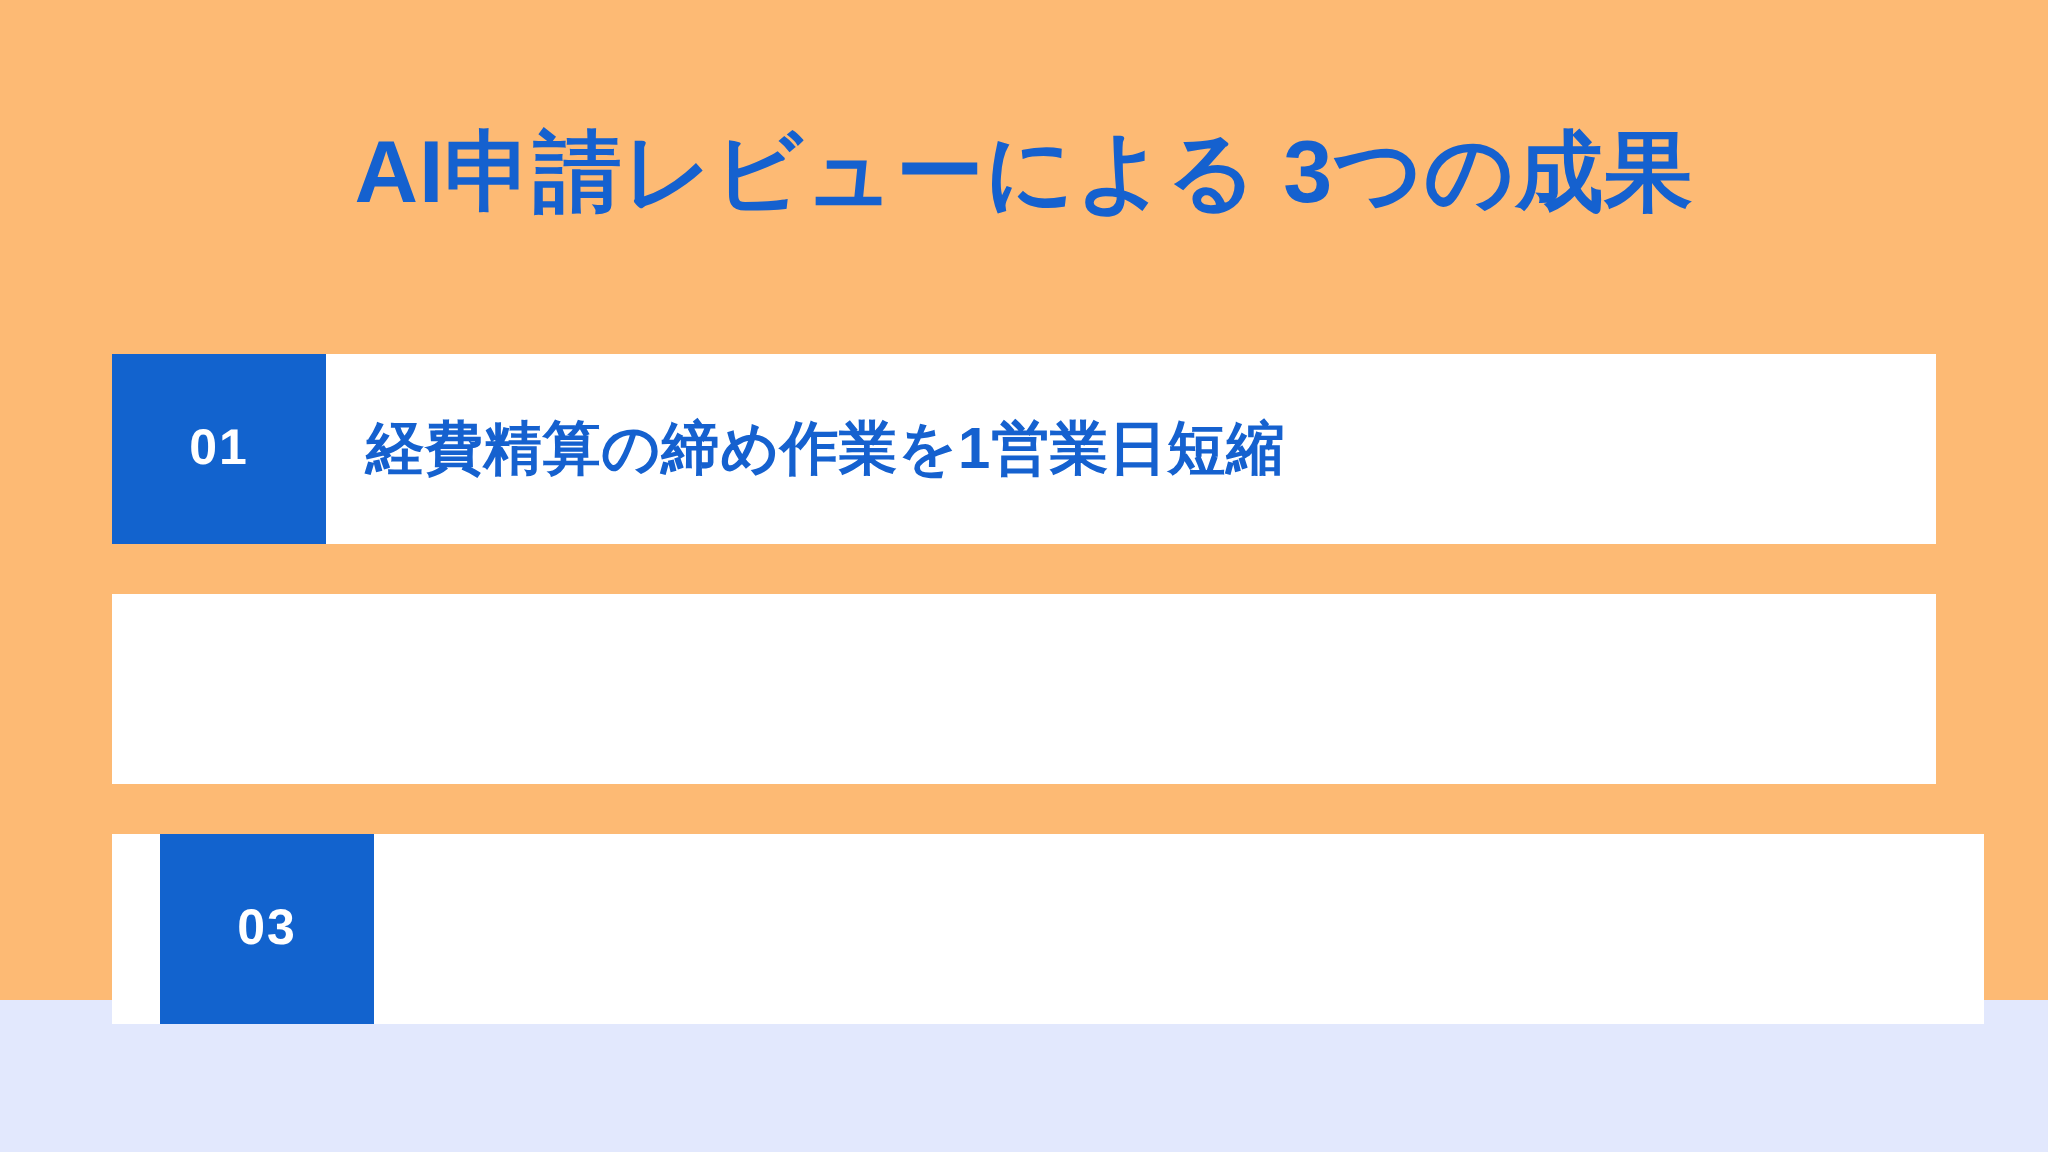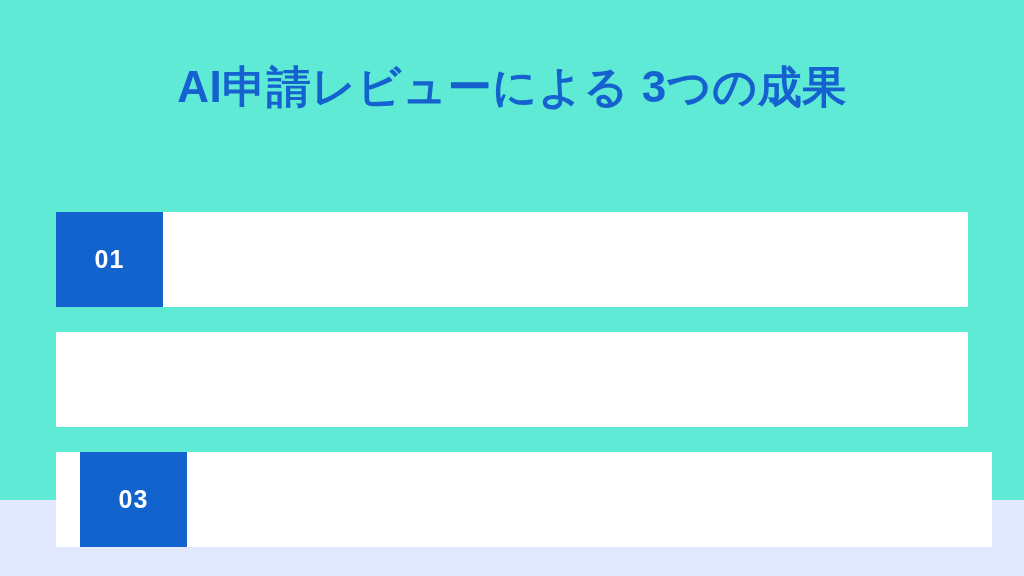--- a/index.html
+++ b/index.html
@@ -13,21 +13,21 @@
     overflow: hidden;
     background: #e2e8fd;
     font-family: "Liberation Sans", "DejaVu Sans", sans-serif;
     -webkit-font-smoothing: antialiased;
   }
 
   #slide {
     position: relative;
     width: 1024px;
     height: 500px;
-    background: #5eead4;
+    background: #fdba74;
     box-sizing: border-box;
   }
 
   
   #title-area {
     position: absolute;
     left: 0;
     top: 58px;
     width: 1024px;
     text-align: center;
@@ -42,21 +42,20 @@
     color: #1561cf;
     white-space: nowrap;
   }
 
   
   #rows {
     position: absolute;
     left: 56px;
     top: 177px;
     width: 912px;
-    margin-top: 35px;
   }
 
   .row {
     position: relative;
     display: flex;
     align-items: stretch;
     width: 912px;
     height: 95px;
     background: #ffffff;
     margin-bottom: 25px;
@@ -108,20 +107,21 @@
 <div id="slide">
 
   <div id="title-area">
     <div id="slide-title">AI申請レビューによる 3つの成果</div>
   </div>
 
   <div id="rows">
 
     <div class="row">
       <div class="row-number">01</div>
+      <div class="row-text">経費精算の締め作業を1営業日短縮</div>
     </div>
 
     <div class="row row--wide">
     </div>
 
     <div class="row">
       <div class="row-number">03</div>
     </div>
 
   </div>

